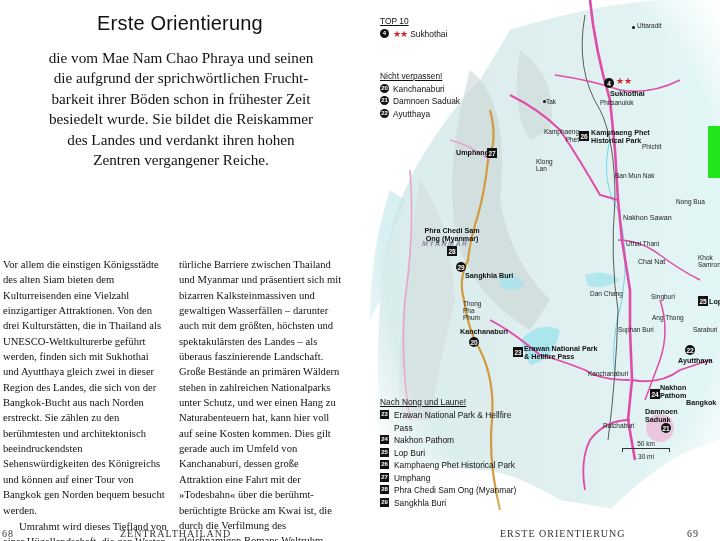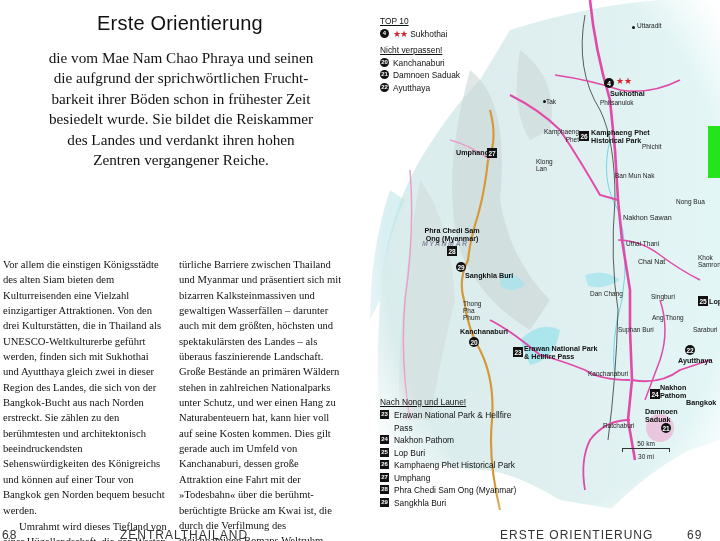--- a/index.html
+++ b/index.html
@@ -7,21 +7,21 @@
   .page { position:absolute; top:0; height:541px; }
   .left { left:0; width:360px; }
   .right { left:360px; width:360px; }
   .title { position:absolute; left:0; width:360px; top:12px; text-align:center; font-family:"Liberation Sans", sans-serif; font-size:20px; color:#111; letter-spacing:0.2px; }
   .lead { position:absolute; left:26px; width:310px; top:48px; text-align:center; font-family:"Liberation Serif", serif; font-size:15.2px; line-height:20.4px; color:#111; }
   .col { position:absolute; top:256px; width:166px; font-family:"Liberation Serif", serif; font-size:10.6px; line-height:15.35px; color:#111; }
   .col1 { left:2px; }
   .col2 { left:178px; }
   .col p { margin:1px; }
   .col .indent { text-indent:16px; }
-  .folio { position:absolute; top:528px; font-family:Liberation Sans, sans-serif; font-size:12px; letter-spacing:1px; color:#333; }
+  .folio { position:absolute; top:528px; font-family:Liberation Serif, serif; font-size:10px; letter-spacing:1px; color:#333; }
 
   
   .map { position:absolute; left:0; top:0; width:360px; height:541px; }
   .legend { position:absolute; font-family:"Liberation Sans", sans-serif; font-size:8.4px; color:#111; }
   .legend .head { text-decoration:underline; margin-bottom:2px; }
   .legend .row { display:flex; align-items:flex-start; line-height:12.5px; }
   .badge-c { display:inline-flex; width:9px; height:9px; border-radius:50%; background:#111; color:#fff; font-size:6px; font-weight:bold; align-items:center; justify-content:center; margin:1px 4px 0 0; flex:none; }
   .badge-s { display:inline-flex; width:9px; height:9px; background:#111; color:#fff; font-size:6px; font-weight:bold; align-items:center; justify-content:center; margin:1px 5px 0 0; flex:none; }
   .stars { color:#d8202a; font-size:9px; margin-right:3px; letter-spacing:-1px; }
   .maplabel { position:absolute; font-family:"Liberation Sans", sans-serif; font-size:6.5px; color:#222; white-space:nowrap; }
@@ -173,21 +173,21 @@
     </div>
   </div>
 
   <div class="legend" style="left:20px;top:16px;">
     <div class="head">TOP 10</div>
     <div class="row">
       <span class="badge-c">4</span>
       <span class="stars">★★</span>
       <span>Sukhothai</span>
     </div>
-    <div class="head" style="margin-top:4px;">Nicht verpassen!</div>
+    <div class="head" style="margin-top:30px;">Nicht verpassen!</div>
     <div class="row">
       <span class="badge-c">20</span>
       <span>Kanchanaburi</span>
     </div>
     <div class="row">
       <span class="badge-c">21</span>
       <span>Damnoen Saduak</span>
     </div>
     <div class="row">
       <span class="badge-c">22</span>

